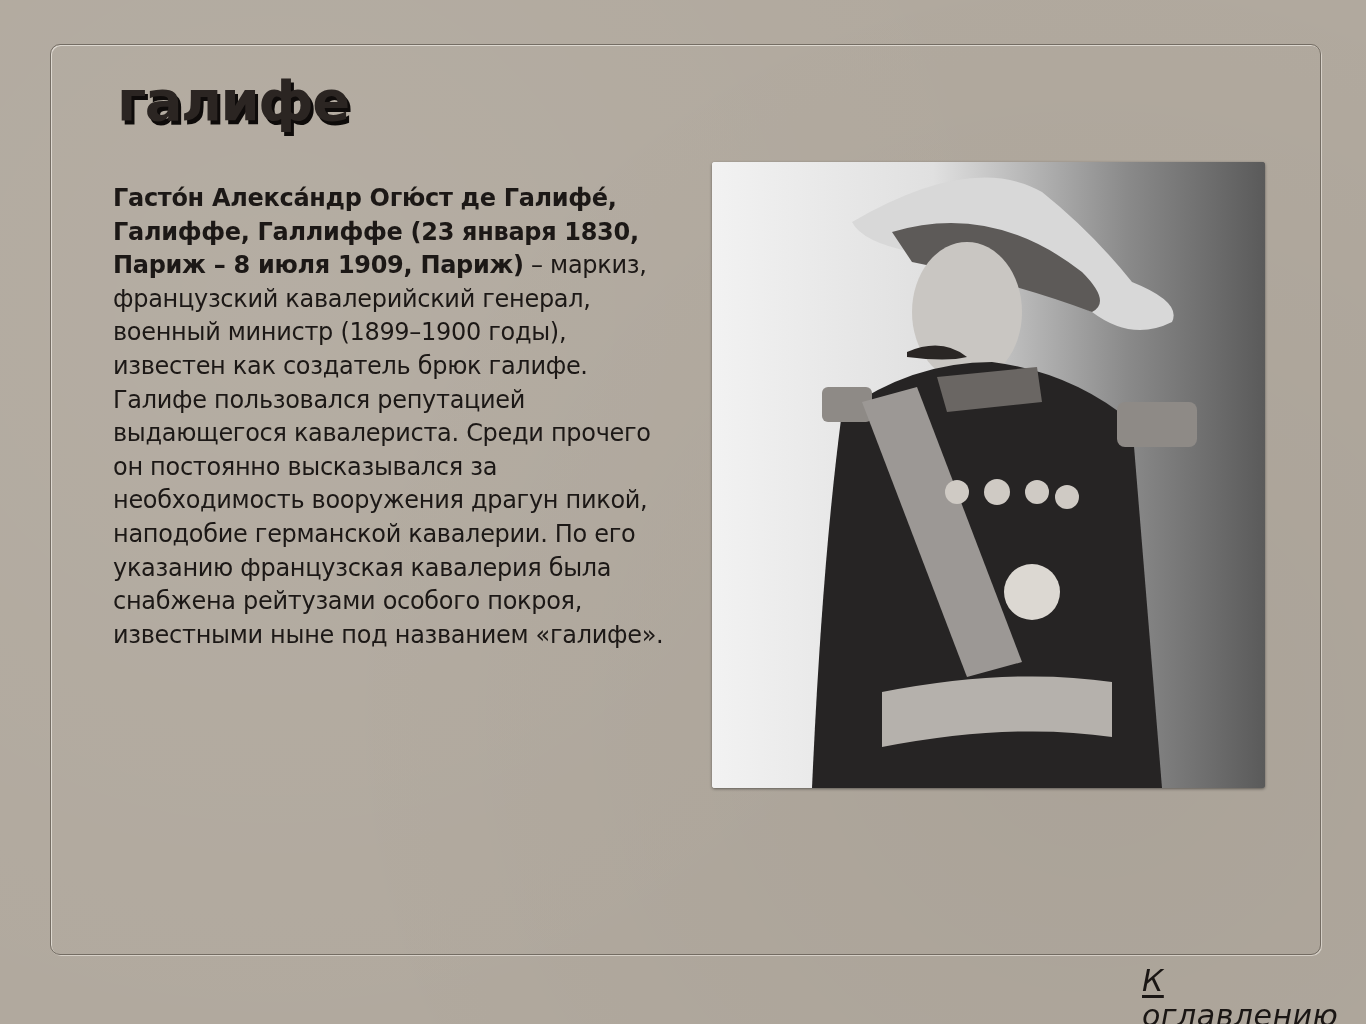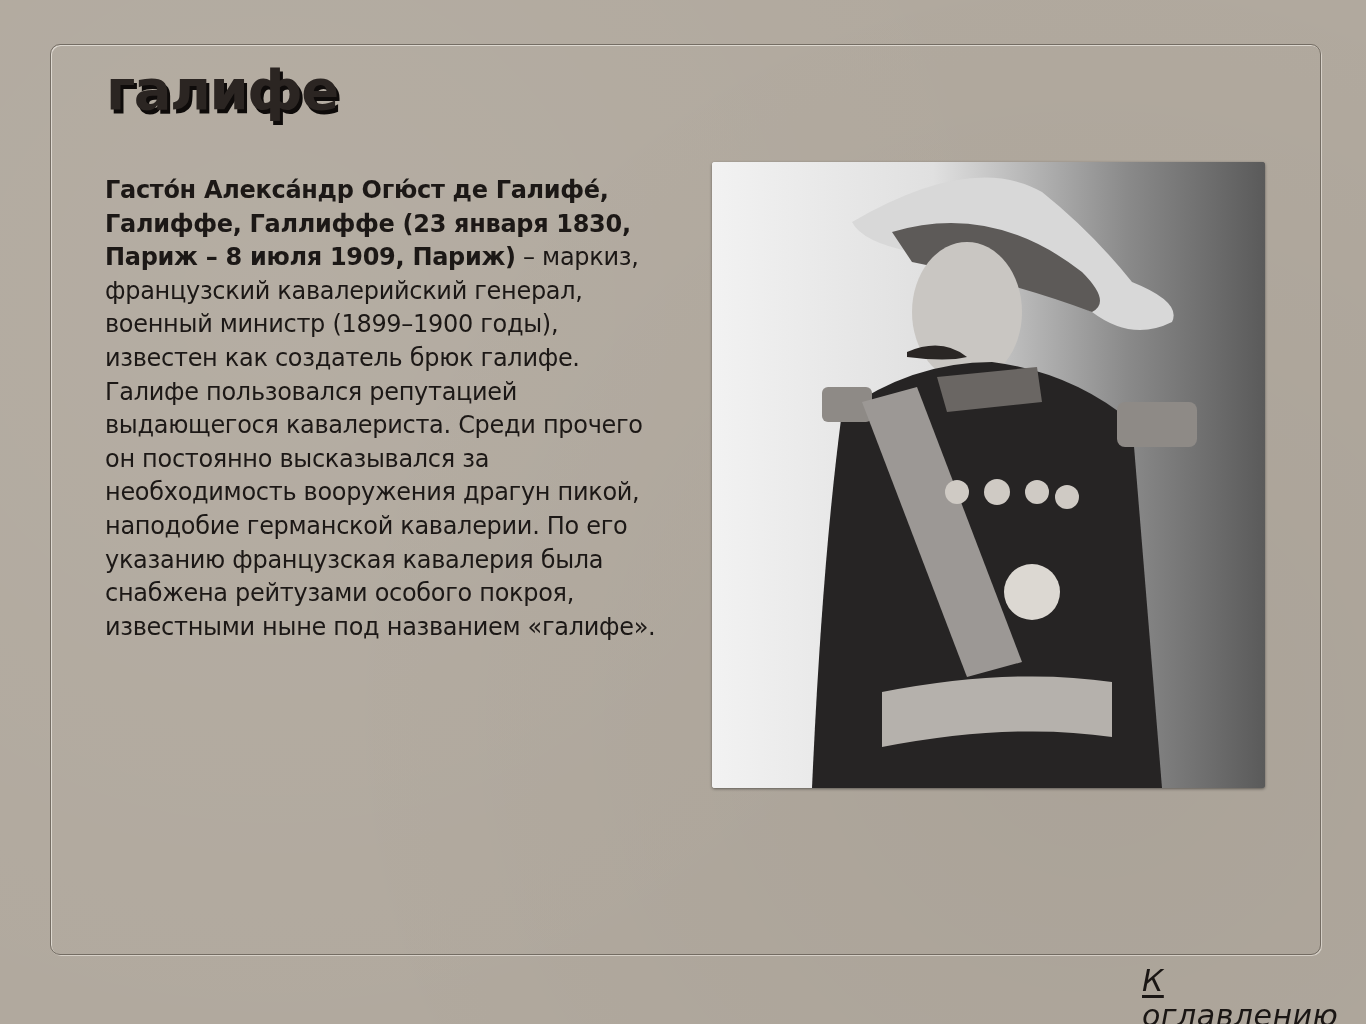--- a/index.html
+++ b/index.html
@@ -12,28 +12,28 @@
     font-family: "DejaVu Sans", sans-serif;
     color: #1e1a18;
   }
   .frame {
     position: absolute; left: 50px; top: 44px; width: 1269px; height: 909px;
     border-radius: 10px;
     border: 1px solid rgba(90,82,74,0.7);
     box-shadow: inset 1px 1px 0 rgba(240,235,228,0.7), 1px 1px 0 rgba(240,235,228,0.6);
   }
   .title {
-    position: absolute; left: 101px; top: 52px; margin: 5px;
+    position: absolute; left: 101px; top: 52px; margin: 16px;
     font-family: "DejaVu Sans", sans-serif; font-weight: bold;
     font-size: 56px; letter-spacing: -1.5px; color: #2b2522;
     text-shadow: 3px 4px 0 #0e0b0a;
   }
   .body-text {
     position: absolute; left: 101px; top: 170px; width: 560px;
-    font-size: 24px; line-height: 33.6px; color: #1c1816; margin: 4px;
+    font-size: 24px; line-height: 33.6px; color: #1c1816; margin: 12px;
     letter-spacing: -0.3px;
   }
   .body-text b { font-weight: bold; }
   .photo {
     position: absolute; left: 712px; top: 162px; width: 553px; height: 626px;
     border-radius: 3px; overflow: hidden;
     box-shadow: 0 1px 3px rgba(0,0,0,0.45);
     background: linear-gradient(90deg, #efefef 0%, #dcdcdc 35%, #8c8c8c 75%, #555 100%);
   }
   .photo svg { display: block; width: 100%; height: 100%; }

